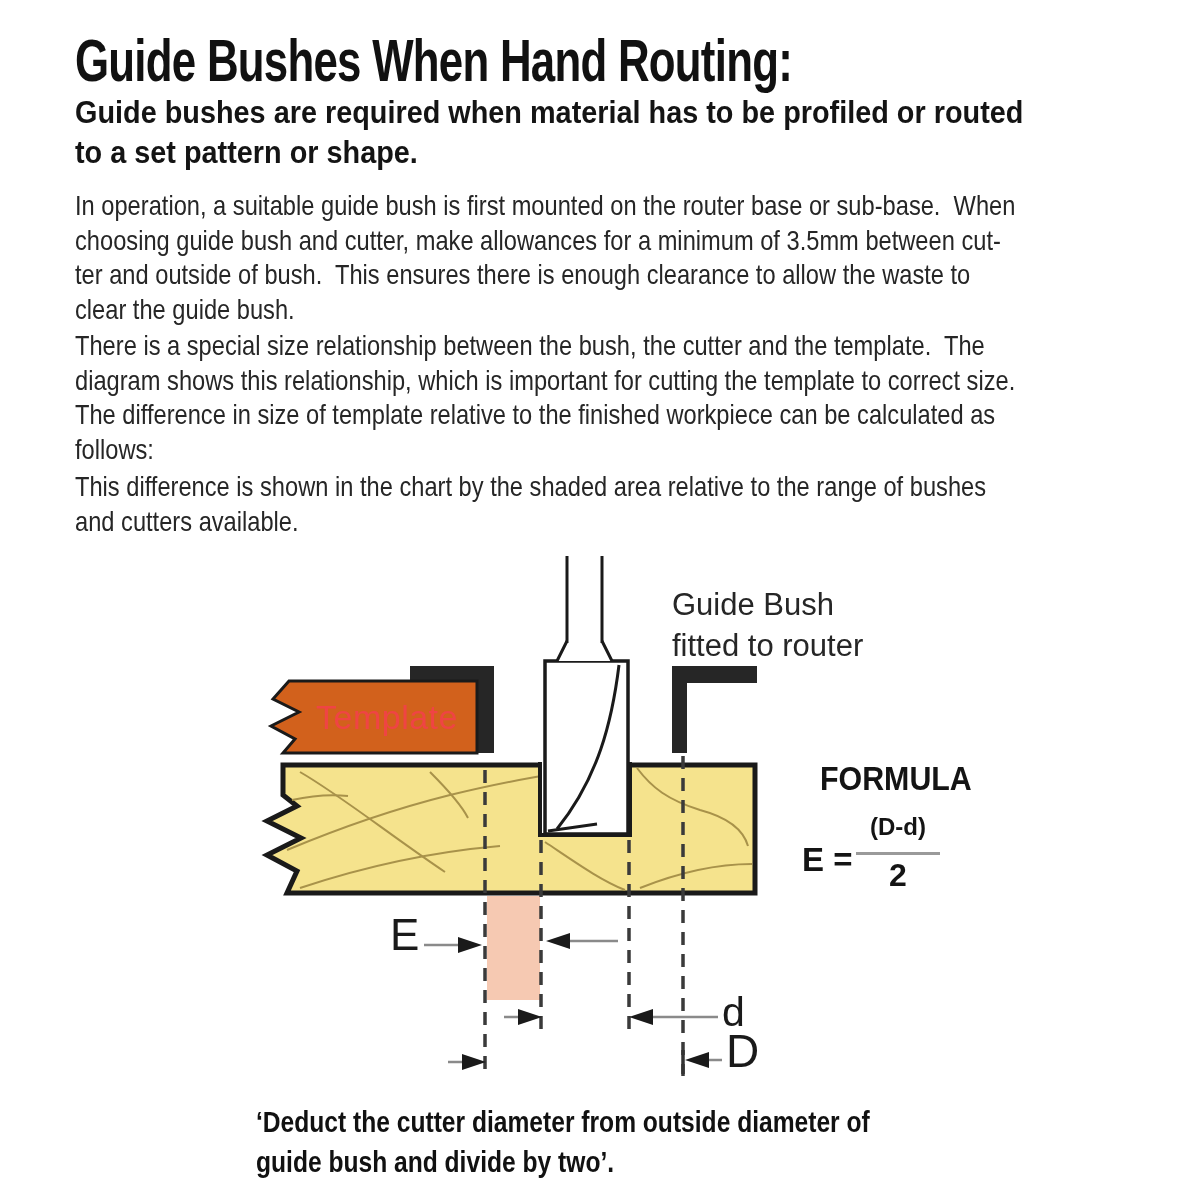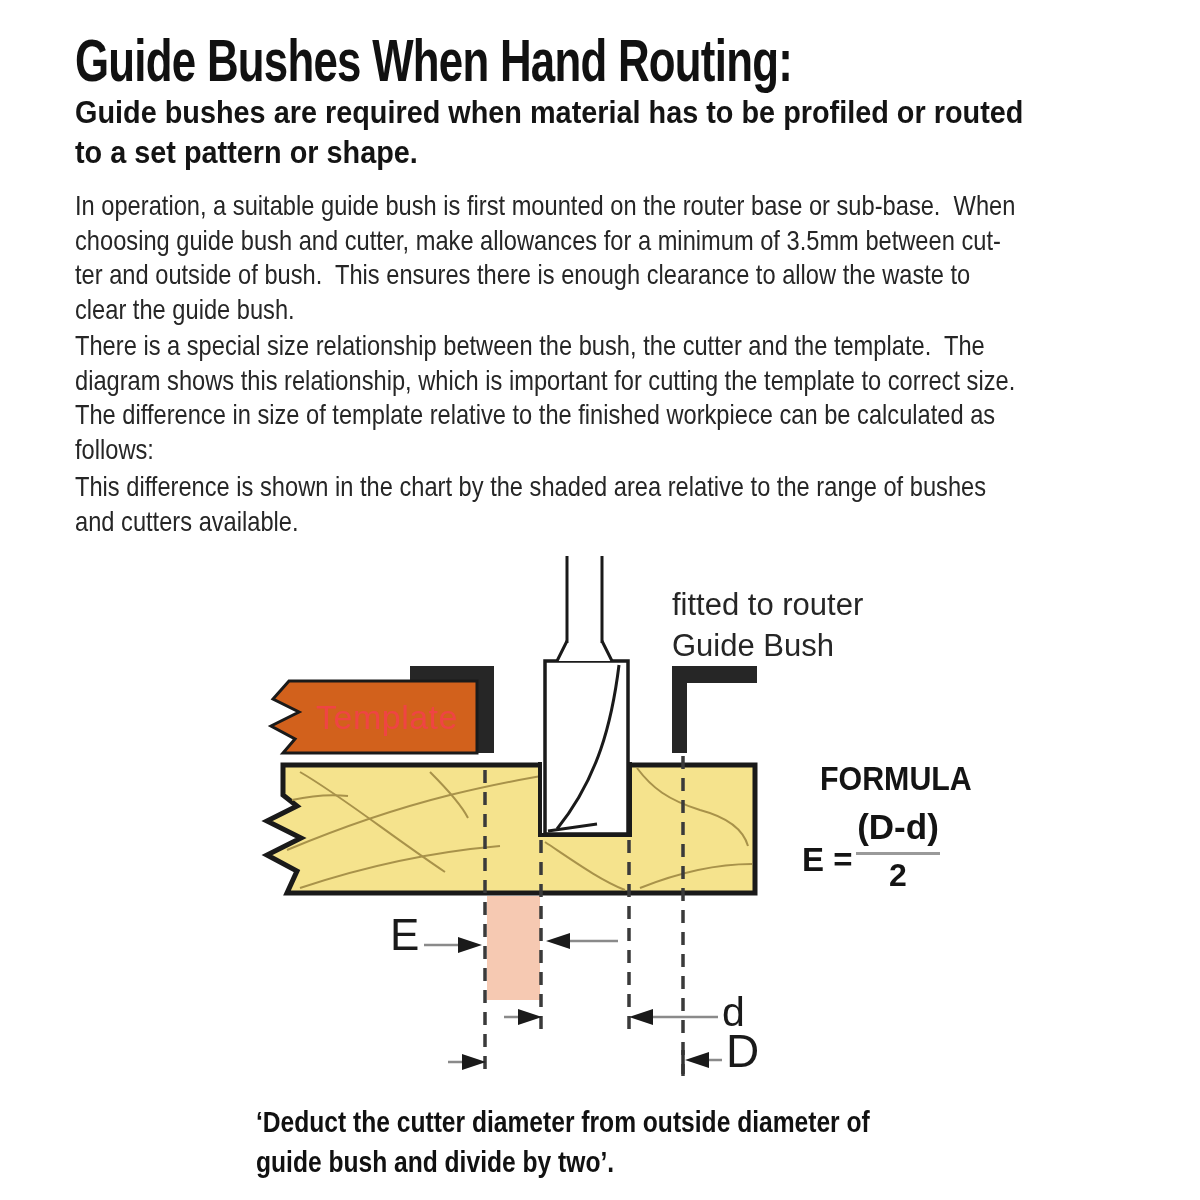--- a/index.html
+++ b/index.html
@@ -20,21 +20,21 @@
   .lbl{z-index:2;}
   .lbl-template{left:316px;top:698px;font-size:34px;color:#ef4444;letter-spacing:.5px;}
   .lbl-guidebush{left:672px;top:584px;font-size:31px;line-height:41px;color:#262626;}
   .lbl-E{left:390px;top:910px;font-size:44px;color:#1a1a1a;}
   .lbl-d{left:722px;top:989px;font-size:41px;color:#1a1a1a;}
   .lbl-D{left:726px;top:1024px;font-size:46px;color:#1a1a1a;}
   .formula-title{left:820px;top:760px;font-size:33px;font-weight:bold;
          transform:scaleX(.92);transform-origin:0 0;color:#141414;}
   .formula-lhs{left:802px;top:841px;font-size:33px;font-weight:bold;color:#141414;}
   .frac{left:850px;top:806px;width:96px;text-align:center;font-weight:bold;color:#141414;}
-  .frac .num{font-size:35px;line-height:42px;}
+  .frac .num{font-size:24px;line-height:42px;}
   .frac .bar{height:3px;background:#9a9a9a;margin:4px 6px 3px 6px;}
   .frac .den{font-size:32px;line-height:34px;margin-top:3px;}
 </style>
 </head>
 <body>
 
 <div class="page">
 
   <div class="abs title">Guide Bushes When Hand Routing:</div>
 
@@ -116,22 +116,22 @@
       <line x1="448" y1="1062" x2="464" y2="1062" stroke="#8a8a8a" stroke-width="2.5"></line>
       <polygon points="462,1054 486,1062 462,1070" fill="#1a1a1a"></polygon>
       <line x1="707" y1="1060" x2="722" y2="1060" stroke="#8a8a8a" stroke-width="2.5"></line>
       <polygon points="709,1052 685,1060 709,1068" fill="#1a1a1a"></polygon>
     </g>
   </svg>
 
   <div class="abs lbl lbl-template">Template</div>
 
   <div class="abs lbl lbl-guidebush">
+    <div>Guide Bush</div>
     <div>fitted to router</div>
-    <div>Guide Bush</div>
   </div>
 
   <div class="abs lbl lbl-E">E</div>
   <div class="abs lbl lbl-d">d</div>
   <div class="abs lbl lbl-D">D</div>
 
   <div class="abs lbl formula-title">FORMULA</div>
   <div class="abs lbl formula-lhs">E =</div>
   <div class="abs lbl frac">
     <div class="num">(D-d)</div>

